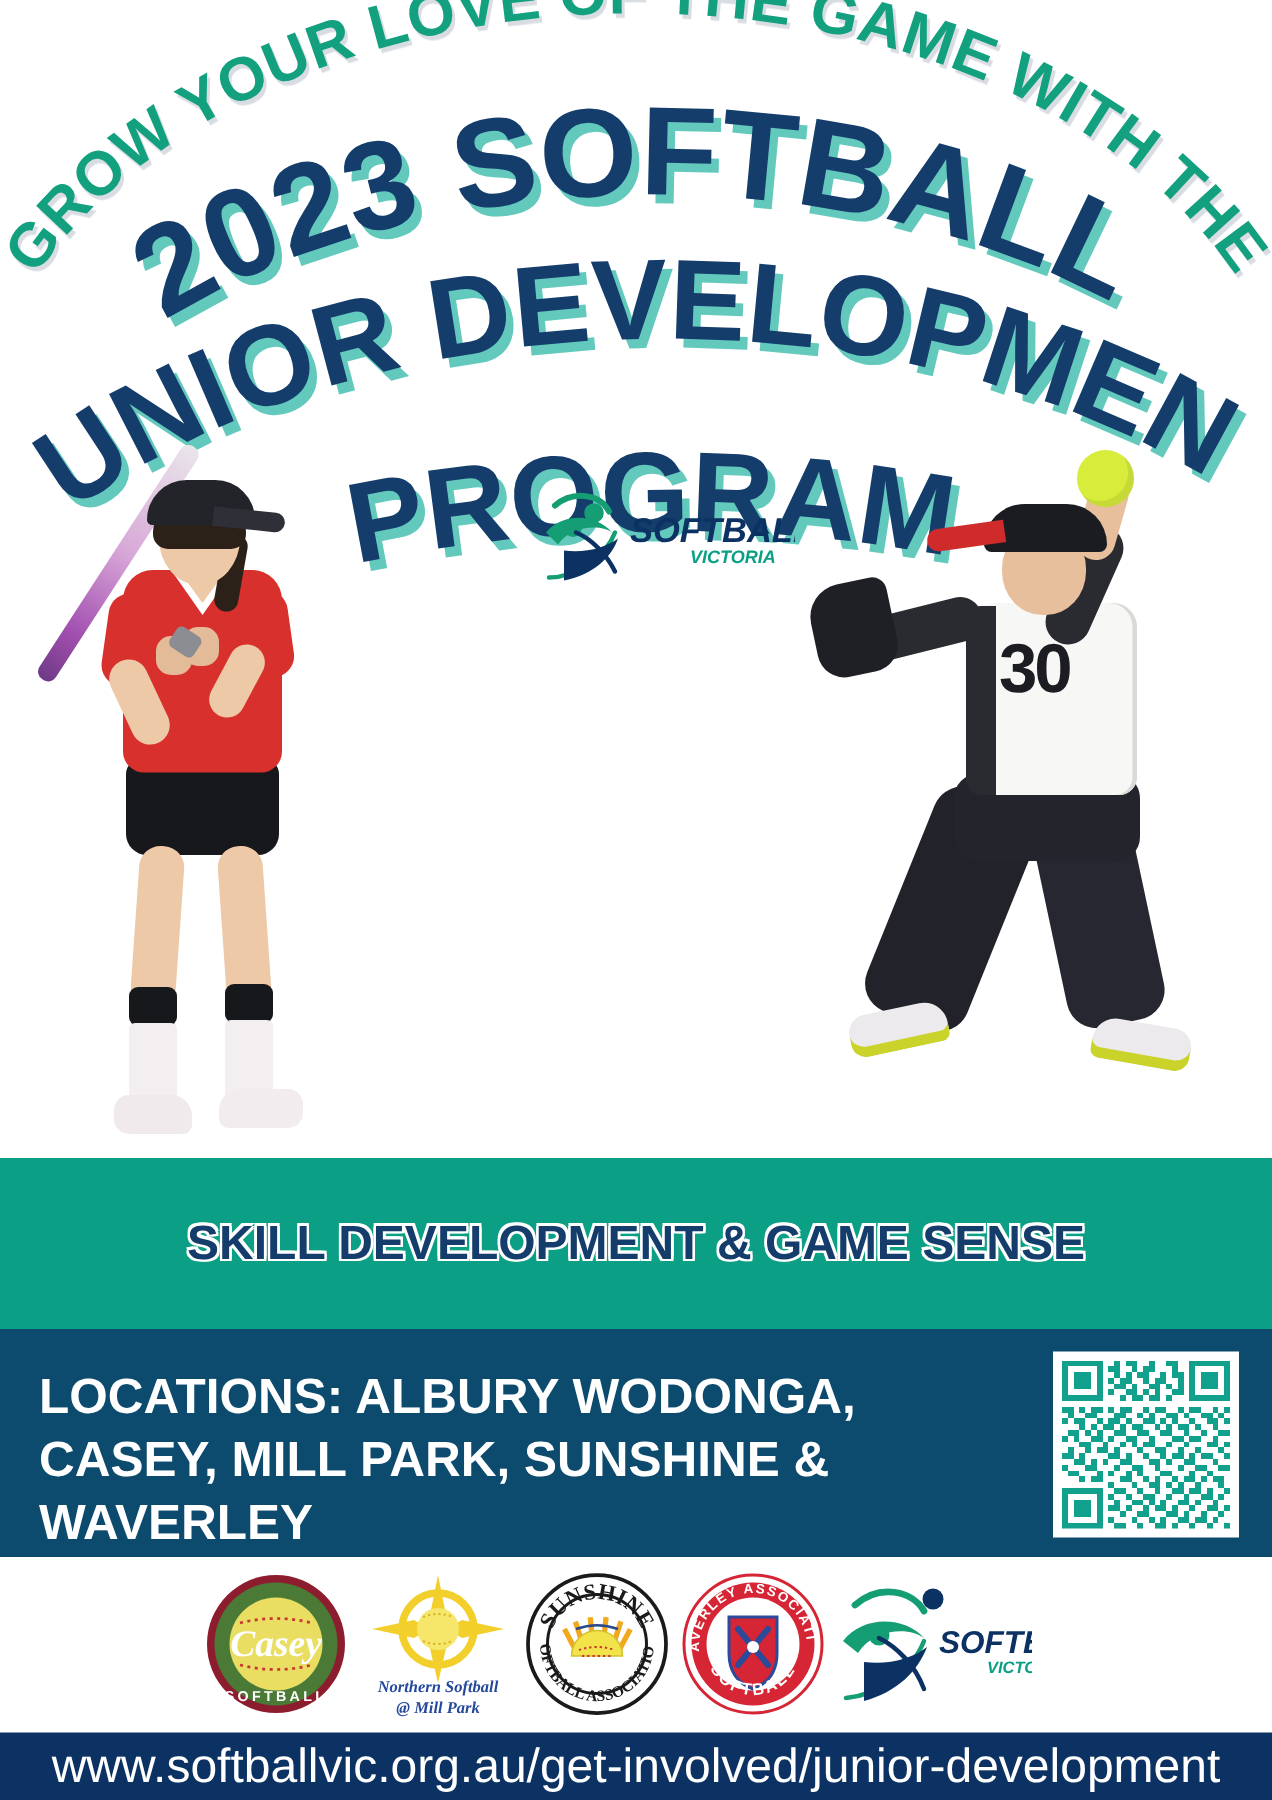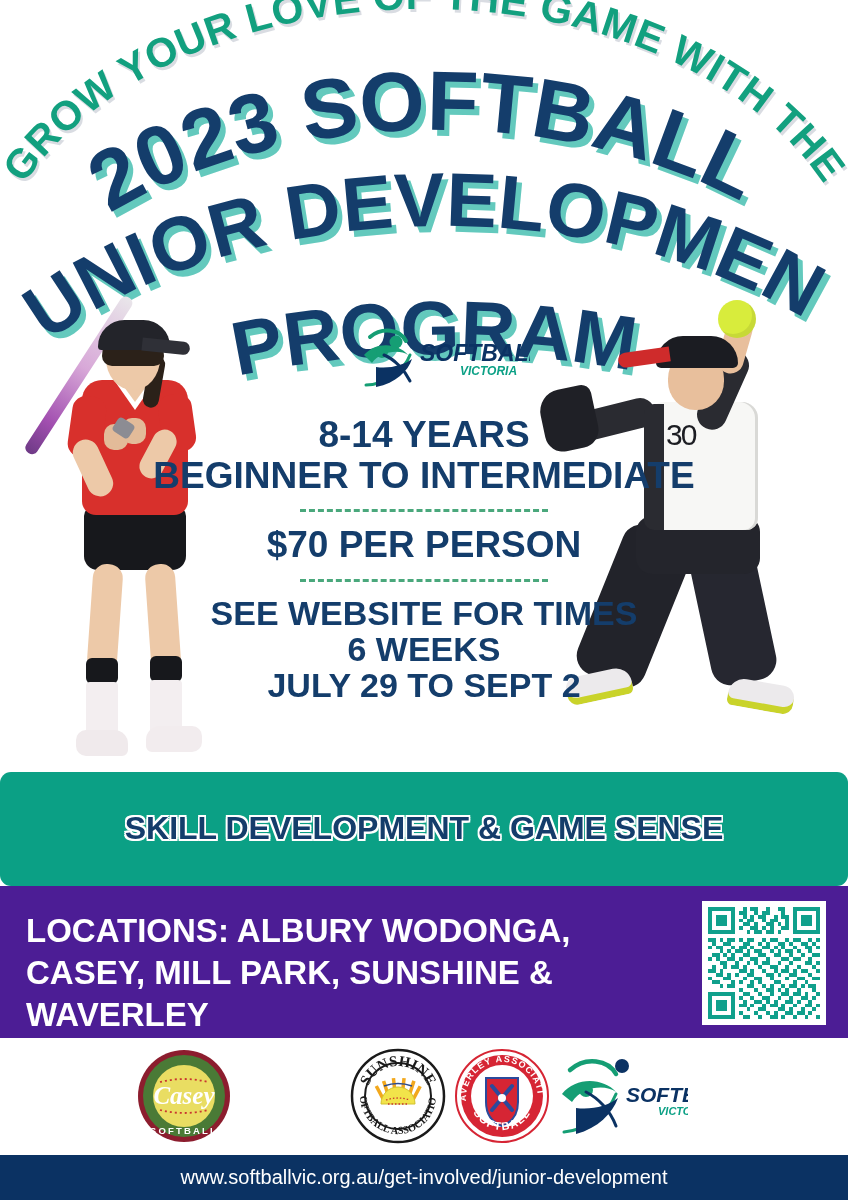--- a/index.html
+++ b/index.html
@@ -57,21 +57,21 @@
   .b-shoeR{ position:absolute; left:128px; top:458px; width:56px; height:26px; background:#f2ecee; border-radius:14px 10px 10px 6px; }
 
   
   .pitcher { left:540px; top:300px; width:300px; height:480px; }
   .p-head { position:absolute; left:128px; top:50px; width:56px; height:60px; background:#e8bf9c; border-radius:48%; }
   .p-cap  { position:absolute; left:116px; top:36px; width:82px; height:32px; background:#1b1c22; border-radius:32px 32px 6px 6px; }
   .p-capbrim{position:absolute; left:78px; top:50px; width:52px; height:15px; background:#cf2b2b; border-radius:12px 0 0 12px; transform:rotate(-8deg); }
   .p-torso{ position:absolute; left:108px; top:102px; width:110px; height:128px; background:#f7f7f5; border-radius:16px 16px 12px 12px; box-shadow:inset -3px 0 0 #d9d9d6; }
   .p-stripe{position:absolute; left:104px; top:104px; width:20px; height:126px; background:#2a2b31; border-radius:10px 0 0 10px; }
   .p-num { position:absolute; left:126px; top:118px; width:74px; height:54px; color:#1c1d22;
-           font-size:30px; font-weight:normal; letter-spacing:-2px; }
+           font-size:46px; font-weight:bold; letter-spacing:-2px; }
   .p-armL { position:absolute; left:20px; top:106px; width:96px; height:30px; background:#2a2b31; border-radius:15px; transform:rotate(-14deg); }
   .p-glove{ position:absolute; left:2px; top:88px; width:54px; height:62px; background:#1f2026; border-radius:22px 10px 18px 18px; transform:rotate(-12deg);}
   .p-armR { position:absolute; left:168px; top:48px; width:30px; height:84px; background:#2a2b31; border-radius:15px; transform:rotate(24deg);}
   .p-forearm{position:absolute; left:182px; top:16px; width:26px; height:58px; background:#e8bf9c; border-radius:13px; transform:rotate(16deg);}
   .p-ball { position:absolute; left:178px; top:0px; width:38px; height:38px; background:#d8ec3c; border-radius:50%; box-shadow:inset -4px -4px 0 rgba(0,0,0,.08);}
   .p-pantsL{position:absolute; left:58px; top:226px; width:72px; height:160px; background:#22232a; border-radius:20px; transform:rotate(22deg);}
   .p-pantsR{position:absolute; left:158px; top:222px; width:66px; height:162px; background:#262730; border-radius:20px; transform:rotate(-12deg);}
   .p-hip  { position:absolute; left:96px; top:216px; width:124px; height:58px; background:#24252c; border-radius:16px;}
   .p-shoeL{ position:absolute; left:26px; top:372px; width:66px; height:28px; background:#eceaec; border-radius:12px 16px 6px 10px; transform:rotate(-12deg);
             box-shadow:inset 0 -7px 0 #c9d32a;}
@@ -89,42 +89,42 @@
   .d-level{ font-size:37px; }
   .d-price{ font-size:37px; }
   .d-times{ font-size:34px; }
   .d-weeks{ font-size:34px; }
   .d-dates{ font-size:34px; }
   .dash { width:248px; height:0; margin:14px auto 13px;
           border-top:3px dashed #4aa87c; }
 
   
   .band { position:absolute; left:0; top:772px; width:848px; height:114px; background:#0ba085;
-          display:flex; flex-direction:column; align-items:center; justify-content:center;border-radius:11px; }
+          display:flex; flex-direction:column; align-items:center; justify-content:center; }
   .band-line { color:#143d6b; font-weight:bold; font-size:32px; line-height:1.12; letter-spacing:0px;
      text-shadow:-1.6px -1.6px 0 #fff, 1.6px -1.6px 0 #fff, -1.6px 1.6px 0 #fff, 1.6px 1.6px 0 #fff,
                  0 -1.6px 0 #fff, 0 1.6px 0 #fff, -1.6px 0 0 #fff, 1.6px 0 0 #fff; }
   .band-line2 { font-size:31px; }
 
   
-  .locations { position:absolute; left:0; top:886px; width:848px; height:152px; background:#4c1d95; }
+  .locations { position:absolute; left:0; top:886px; width:848px; height:152px; background:#0c4a6e; }
   .loc-text { position:absolute; left:26px; top:24px; width:640px; color:#ffffff;
               font-weight:bold; font-size:33px; line-height:1.28; letter-spacing:0px; }
   .qr { position:absolute; left:702px; top:901px; width:124px; height:124px; background:#fff; padding:6px; }
   .qr svg { display:block; width:112px; height:112px; }
 
   
   .sponsors { position:absolute; left:0; top:1038px; width:848px; height:117px; background:#ffffff; }
   .logo { position:absolute; top:8px; }
   .logo svg { display:block; }
 
   
   .footer { position:absolute; left:0; top:1155px; width:848px; height:45px; background:#0b3263;
             display:flex; align-items:center; justify-content:center; }
-  .footer-url { color:#ffffff; font-size:20px; letter-spacing:0px; }
+  .footer-url { color:#ffffff; font-size:32px; letter-spacing:0px; }
 </style>
 </head>
 <body>
 
 <div class="poster">
 
   <div class="hero">
 
     <div class="arcwrap">
       <svg viewBox="0 0 848 340" xmlns="http://www.w3.org/2000/svg">
@@ -219,30 +219,20 @@
         <path d="M4,30 C16,16 38,18 48,30 C40,24 20,26 12,38 Z" fill="#159e74"></path>
         <circle cx="22" cy="27" r="6" fill="#159e74"></circle>
         <path d="M6,60 C24,60 44,46 50,30" stroke="#159e74" stroke-width="3" fill="none" stroke-linecap="round"></path>
         <path d="M16,62 C36,58 48,46 52,34 C44,40 30,44 16,42" fill="#0b3263"></path>
         <path d="M24,30 C34,34 44,44 50,56" stroke="#0b3263" stroke-width="3" fill="none" stroke-linecap="round"></path>
         <text x="60" y="36" font-family="Liberation Sans, sans-serif" font-size="23" font-weight="bold" font-style="italic" fill="#0b3263">SOFTBALL</text>
         <text x="100" y="50" font-family="Liberation Sans, sans-serif" font-size="12" font-weight="bold" font-style="italic" fill="#0ba085">VICTORIA</text>
       </svg>
     </div>
 
-    <div class="details">
-      <div class="dline d-ages">8-14 YEARS</div>
-      <div class="dline d-level">BEGINNER TO INTERMEDIATE</div>
-      <div class="dash"></div>
-      <div class="dline d-price">$70 PER PERSON</div>
-      <div class="dash"></div>
-      <div class="dline d-times">SEE WEBSITE FOR TIMES</div>
-      <div class="dline d-weeks">6 WEEKS</div>
-      <div class="dline d-dates">JULY 29 TO SEPT 2</div>
-    </div>
   </div>
 
   <div class="band">
     <div class="band-line">SKILL DEVELOPMENT &amp; GAME SENSE</div>
   </div>
 
   <div class="locations">
     <div class="loc-text">LOCATIONS: ALBURY WODONGA, CASEY, MILL PARK, SUNSHINE &amp; WAVERLEY</div>
   </div>
 
@@ -476,20 +466,34 @@
         <circle cx="50" cy="50" r="46" fill="#8c1d2e"></circle>
         <circle cx="50" cy="50" r="41" fill="#4a7a36"></circle>
         <circle cx="50" cy="50" r="31" fill="#e9dd62"></circle>
         <path d="M26,36 Q50,30 74,36" stroke="#c9352f" stroke-width="1.8" fill="none" stroke-dasharray="2,3"></path>
         <path d="M26,64 Q50,70 74,64" stroke="#c9352f" stroke-width="1.8" fill="none" stroke-dasharray="2,3"></path>
         <text x="50" y="58" text-anchor="middle" font-family="Liberation Serif, serif" font-size="25" font-style="italic" font-weight="bold" fill="#ffffff">Casey</text>
         <text x="50" y="88" text-anchor="middle" font-family="Liberation Sans, sans-serif" font-size="9.5" font-weight="bold" letter-spacing="2.2" fill="#ffffff">SOFTBALL</text>
       </svg>
     </div>
 
+    <div class="logo" style="left:240px;">
+      <svg width="104" height="100" viewBox="0 0 104 100">
+        <path d="M52,4 L58,34 L52,44 L46,34 Z" fill="#f2cf2a"></path>
+        <path d="M52,76 L58,50 L52,40 L46,50 Z" fill="#f2cf2a"></path>
+        <path d="M8,40 L36,46 L46,40 L36,34 Z" fill="#f2cf2a"></path>
+        <path d="M96,40 L68,46 L58,40 L68,34 Z" fill="#f2cf2a"></path>
+        <circle cx="52" cy="40" r="24" fill="none" stroke="#f2cf2a" stroke-width="5"></circle>
+        <circle cx="52" cy="40" r="14" fill="#f6e66a"></circle>
+        <path d="M42,32 Q52,28 62,32" stroke="#d9b52a" stroke-width="1.4" fill="none" stroke-dasharray="1.5,2"></path>
+        <path d="M42,48 Q52,52 62,48" stroke="#d9b52a" stroke-width="1.4" fill="none" stroke-dasharray="1.5,2"></path>
+        <text x="52" y="82" text-anchor="middle" font-family="Liberation Serif, serif" font-size="11" font-style="italic" font-weight="bold" fill="#24489b">Northern Softball</text>
+        <text x="52" y="96" text-anchor="middle" font-family="Liberation Serif, serif" font-size="11" font-style="italic" font-weight="bold" fill="#24489b">@ Mill Park</text>
+      </svg>
+    </div>
 
     <div class="logo" style="left:348px;">
       <svg width="100" height="100" viewBox="0 0 100 100">
         <circle cx="50" cy="50" r="46" fill="#ffffff" stroke="#1a1a1a" stroke-width="2.5"></circle>
         <circle cx="50" cy="50" r="33" fill="#ffffff" stroke="#1a1a1a" stroke-width="2"></circle>
         <g fill="#f2a81d">
           <rect x="34" y="38" width="3.5" height="16" transform="rotate(-28 36 54)"></rect>
           <rect x="40" y="34" width="3.5" height="20" transform="rotate(-18 42 54)"></rect>
           <rect x="46" y="32" width="3.5" height="22" transform="rotate(-6 48 54)"></rect>
           <rect x="52" y="32" width="3.5" height="22" transform="rotate(6 54 54)"></rect>

